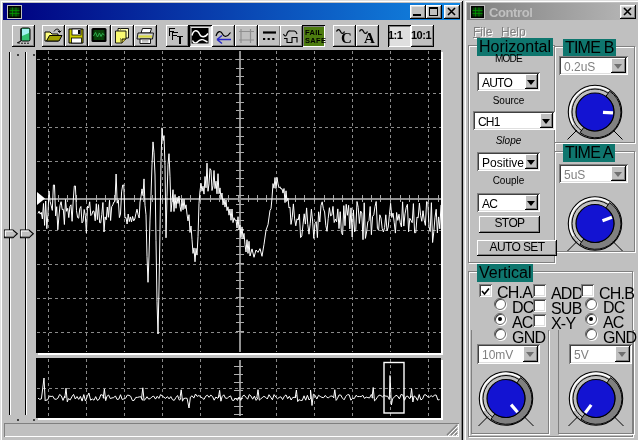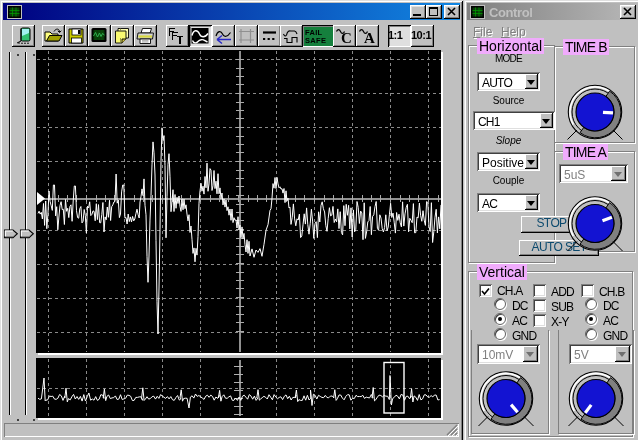--- a/index.html
+++ b/index.html
@@ -21,24 +21,24 @@
 .combo { position:absolute; background:#fff;
   box-shadow: inset 1px 1px 0 #808080, inset -1px -1px 0 #fff, inset 2px 2px 0 #404040, inset -2px -2px 0 #dfdfdf; }
 .combo .tx { position:absolute; left:5px; top:4px; font-size:12px; color:#000; letter-spacing:-0.8px; }
 .combo .mx { position:absolute; left:5px; top:4px; font-size:12px; color:#000; }
 .combo .gtx { position:absolute; left:5px; top:4px; font-size:12px; color:#808080; }
 .cbtn { position:absolute; right:2px; top:2px; bottom:2px; width:13px; background:#c0c0c0;
   box-shadow: inset -1px -1px 0 #000, inset 1px 1px 0 #fff, inset -2px -2px 0 #808080; }
 .arr { position:absolute; left:2px; top:6px; width:0; height:0;
   border-left:4px solid transparent; border-right:4px solid transparent; border-top:5px solid #000; }
 .grp { position:absolute; border:1px solid #808080; box-shadow: 1px 1px 0 #fff, inset 1px 1px 0 #fff; }
-.grp > span { position:absolute; top:-8px; left:8px; background:#f0abfc; font-size:14px; padding:0 2px; color:#000; white-space:nowrap; }
-.btn { position:absolute; background:#c0c0c0; text-align:center; font-size:12px; color:#0c4a6e; letter-spacing:-0.6px;
-  box-shadow: inset -1px -1px 0 #000, inset 1px 1px 0 #fff, inset -2px -2px 0 #808080; margin-left: 42px; }
-.lbl { position:absolute; font-size:12px; color:#000; white-space:nowrap; }
+.grp > span { position:absolute; top:-8px; left:8px; background:#0f766e; font-size:16px; padding:0 2px; color:#000; white-space:nowrap; }
+.btn { position:absolute; background:#c0c0c0; text-align:center; font-size:12px; color:#000000; letter-spacing:-0.6px;
+  box-shadow: inset -1px -1px 0 #000, inset 1px 1px 0 #fff, inset -2px -2px 0 #808080; }
+.lbl { position:absolute; font-size:16px; color:#000; white-space:nowrap; }
 .caps { letter-spacing:-0.8px; }
 .hlbl { position:absolute; left:13px; width:63px; text-align:center; font-size:10px; color:#000; }
 .cb { position:absolute; width:13px; height:13px; background:#fff;
   box-shadow: inset 1px 1px 0 #808080, inset -1px -1px 0 #fff, inset 2px 2px 0 #404040, inset -2px -2px 0 #dfdfdf; }
 .rb { position:absolute; width:12px; height:12px; border-radius:50%; background:#fff;
   border:1px solid #606060; box-shadow: inset 1px 1px 0 #404040, 1px 1px 0 #fff; }
 .rdot { position:absolute; left:3px; top:3px; width:4px; height:4px; border-radius:50%; background:#000; }
 .panel { position:absolute; border:1px solid #808080; border-top:none; box-shadow: 1px 1px 0 #fff; }
 .menu { position:absolute; font-size:12px; color:#808080; text-shadow:1px 1px 0 #fff; }
 </style></head>
@@ -124,21 +124,21 @@
      <path d="M6 4 V18 M15.5 4 V18" stroke="#909090" stroke-width="1.2"></path>
   </svg></div>
   <div class="tb" style="left:258px"><svg width="23" height="22">
      <path d="M5 7.5 H18" stroke="#000" stroke-width="2.2"></path>
      <path d="M5 14 H18" stroke="#000" stroke-width="2.2" stroke-dasharray="2.2,2.4"></path>
   </svg></div>
   <div class="tb" style="left:280px"><svg width="23" height="22">
      <path d="M3.5 9 C4.5 11.5, 5.5 11.5, 6.5 10 C7.5 6, 9.5 5.5, 10.5 6 L14.5 6 C15.5 6.2, 16.5 7.5, 17 9" stroke="#000" stroke-width="1.1" fill="none"></path>
      <path d="M4 13.5 H7 V17.5 H12 V12.5 H17 V17.5" stroke="#000" stroke-width="1.1" fill="none"></path>
   </svg></div>
-  <div class="tb tbp" style="left:302px; width:39px; background:#15803d; font-size:7.5px; font-weight:bold; line-height:8px; padding-top:3.5px; padding-left:3px; color:#000; text-align:left; letter-spacing:0.3px;">FAIL<br>SAFE</div>
+  <div class="tb tbp" style="left:302px; width:23px; background:#4d7c0f; font-size:7.5px; font-weight:bold; line-height:8px; padding-top:3.5px; padding-left:3px; color:#000; text-align:left; letter-spacing:0.3px;">FAIL<br>SAFE</div>
   <div class="tb" style="left:333px"><svg width="23" height="22">
      <path d="M3.5 6.5 C4.5 4, 6.5 4, 7.5 6.5 C8.5 9, 10.5 9, 11.5 6.5" stroke="#000" stroke-width="1.2" fill="none"></path>
      <text x="8" y="18" font-family="Liberation Serif" font-size="15" font-weight="bold" fill="#000">C</text>
   </svg></div>
   <div class="tb" style="left:356px"><svg width="23" height="22">
      <path d="M3.5 6.5 C4.5 4, 6.5 4, 7.5 6.5 C8.5 9, 10.5 9, 11.5 6.5" stroke="#000" stroke-width="1.2" fill="none"></path>
      <text x="8" y="18" font-family="Liberation Serif" font-size="15" font-weight="bold" fill="#000">A</text>
   </svg></div>
   <div class="tb tbp" style="left:388px; background:#dfdfdf; font-size:11px; font-weight:bold; line-height:21px; color:#000; letter-spacing:-0.5px">1:1</div>
   <div class="tb" style="left:411px; font-size:11px; font-weight:bold; line-height:21px; color:#000; letter-spacing:-0.5px">10:1</div>
@@ -211,20 +211,26 @@
   <div class="hlbl" style="top:175px;">Couple</div>
   <div class="combo" style="left:13px; top:192.5px; width:63px; height:19px;">
       <span class="tx">AC</span>
       <div class="cbtn">
         <div class="arr"></div>
       </div>
     </div>
   <div class="btn" style="left:15px; top:216px; width:61px; height:16.5px; line-height:15px;">STOP</div>
   <div class="btn" style="left:13px; top:240px; width:80px; height:16px; line-height:15px;">AUTO SET</div>
 
+  <div class="combo" style="left:95px; top:56px; width:69px; height:19px;">
+      <span class="gtx">0.2uS</span>
+      <div class="cbtn" style="width:15px">
+        <div class="arr" style="left:3px;border-top-color:#707070"></div>
+      </div>
+    </div>
   <div class="combo" style="left:95px; top:164px; width:69px; height:19px;">
       <span class="gtx">5uS</span>
       <div class="cbtn" style="width:15px">
         <div class="arr" style="left:3px;border-top-color:#707070"></div>
       </div>
     </div>
 
   <div class="cb" style="left:15px; top:284px;"><svg width="13" height="13">
         <path d="M3 6 L5.5 9 L10 3.5" stroke="#000" stroke-width="1.6" fill="none"></path>
       </svg></div>

